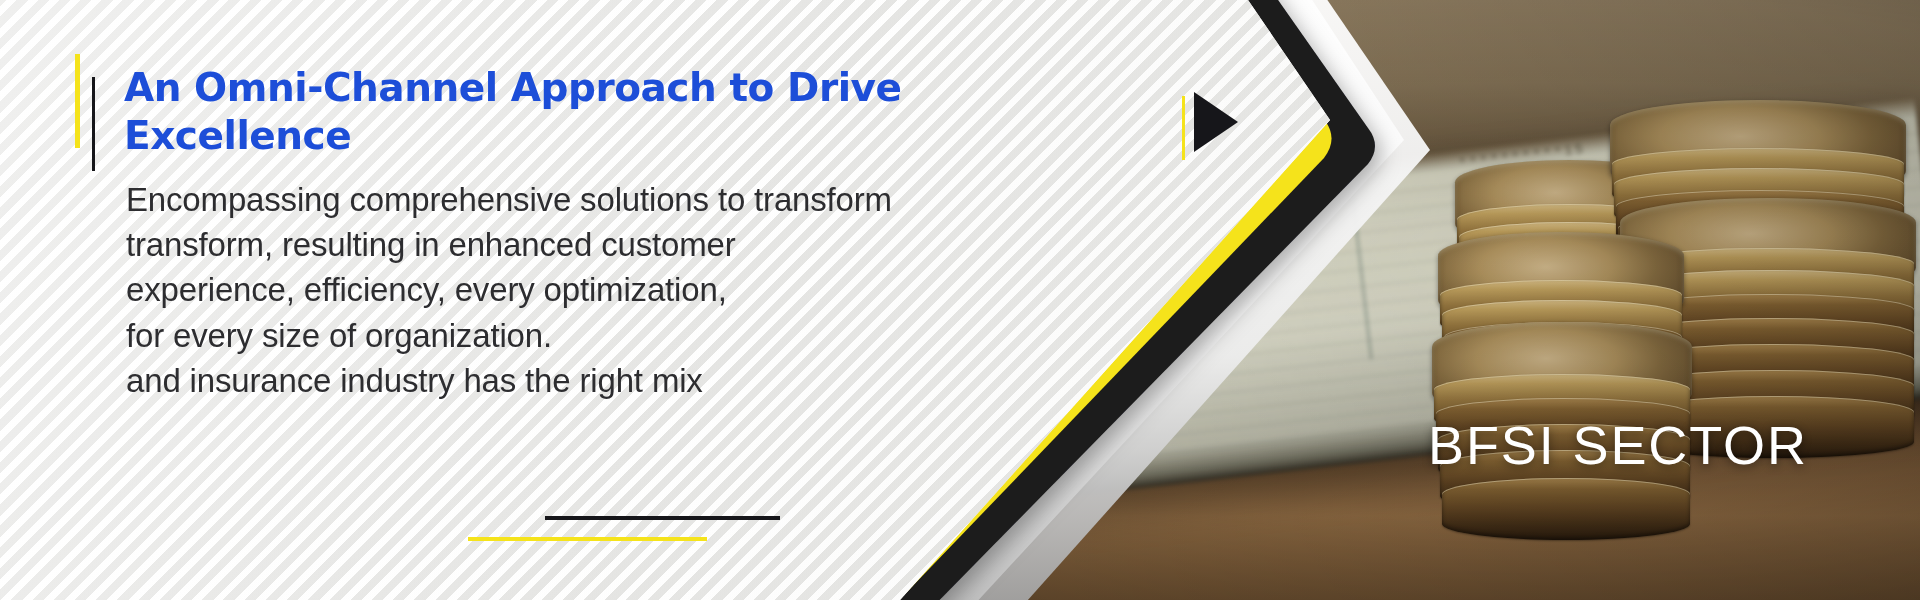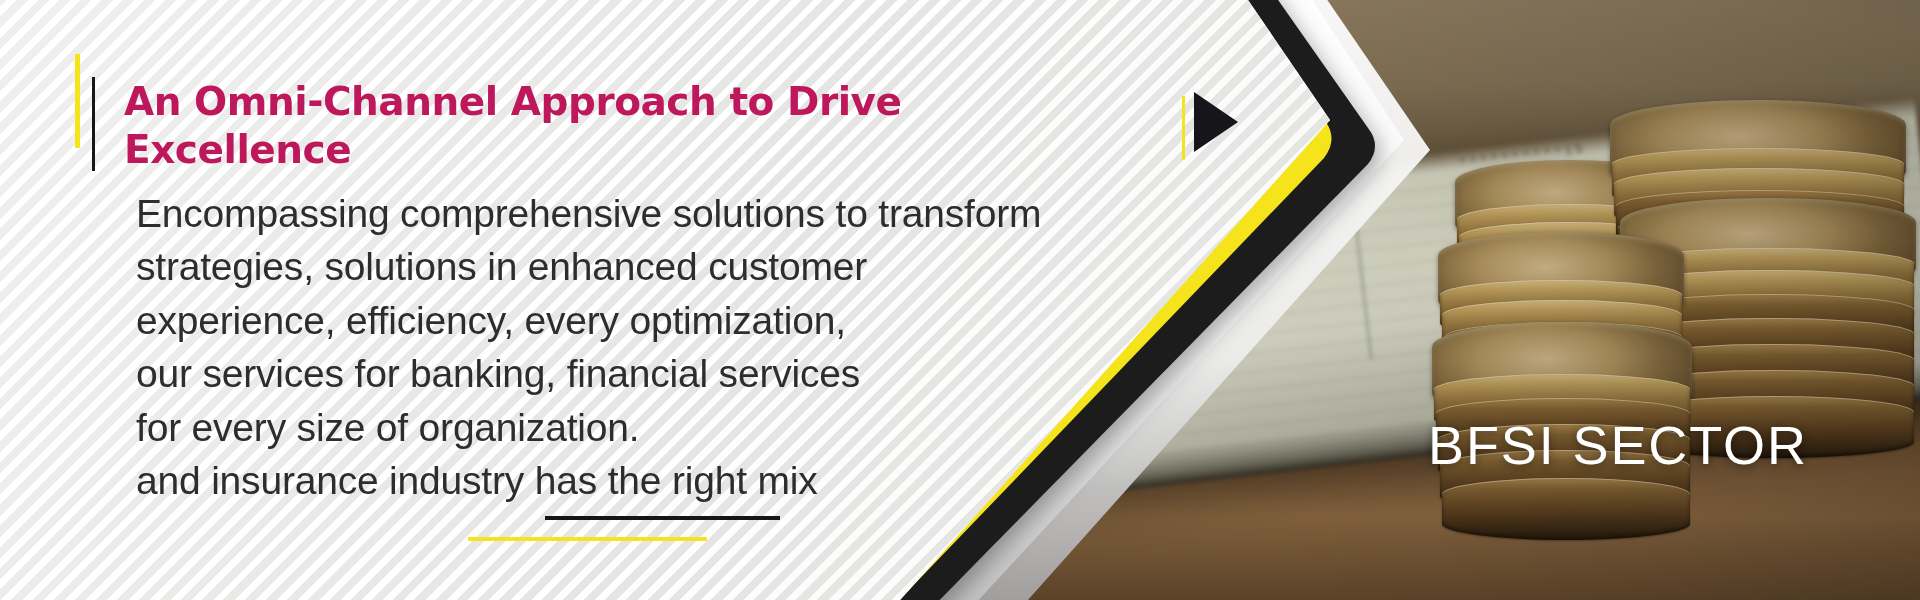--- a/index.html
+++ b/index.html
@@ -193,40 +193,40 @@
     left: 92px;
     top: 77px;
     width: 3px;
     height: 94px;
     background: #16161a;
   }
 
   .headline {
     position: absolute;
     left: 124px;
-    top: 78px;
+    top: 64px;
     width: 820px;
     margin: 0;
     font-family: "DejaVu Sans", sans-serif;
     font-weight: 700;
     font-size: 39px;
     line-height: 1.22;
     letter-spacing: -0.012em;
-    color: #be185d;
+    color: #1d4ed8;
   }
 
   .body-copy {
     position: absolute;
     left: 124px;
     top: 175px;
     width: 1000px;
-    margin: 12px;
+    margin: 2px;
     font-family: "Liberation Sans", sans-serif;
     font-weight: 300;
-    font-size: 39px;
+    font-size: 33px;
     line-height: 1.37;
     letter-spacing: -0.005em;
     color: #2d2d30;
   }
   .body-copy .ln { display: block; white-space: nowrap; }
 
   .rule-black {
     position: absolute;
     left: 545px;
     top: 516px;
@@ -375,23 +375,22 @@
     <div class="tri"></div>
   </div>
 
   <div class="accent-bar-yellow"></div>
   <div class="accent-bar-black"></div>
 
   <h1 class="headline">An Omni-Channel Approach to Drive Excellence</h1>
 
   <p class="body-copy">
     <span class="ln">Encompassing comprehensive solutions to transform</span>
-    <span class="ln">strategies, solutions in enhanced customer</span>
+    <span class="ln">transform, resulting in enhanced customer</span>
     <span class="ln">experience, efficiency, every optimization,</span>
-    <span class="ln">our services for banking, financial services</span>
     <span class="ln">for every size of organization.</span>
     <span class="ln">and insurance industry has the right mix</span>
   </p>
 
   <div class="rule-black"></div>
   <div class="rule-yellow"></div>
 
 </div>
 
 </body></html>

